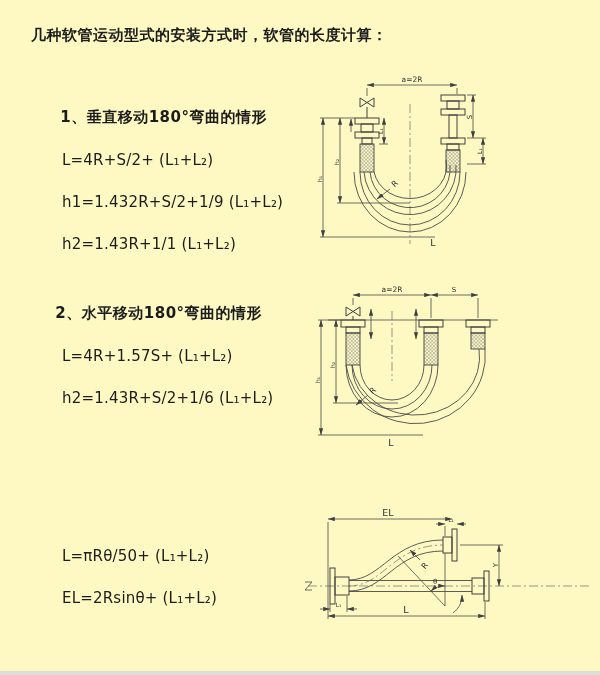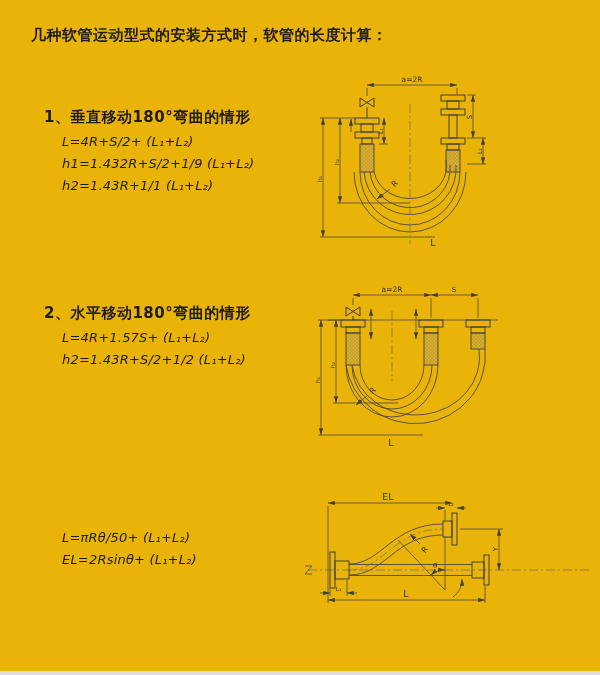--- a/index.html
+++ b/index.html
@@ -1,28 +1,28 @@
 <!DOCTYPE html>
 <html><head>
 <meta charset="utf-8">
 <style>
   html,body{margin:0;padding:0;}
   body{
     width:600px;height:675px;background:#ffffff;position:relative;overflow:hidden;
     font-family:"DejaVu Sans","Liberation Sans",sans-serif;color:#1c1c1c;
   }
-  .page{position:absolute;inset:0;background:#eab308;}
+  .page{position:absolute;inset:0;background:#fef9c3;}
   .doc-title{
     position:absolute;left:31px;top:26px;font-size:15px;font-weight:bold;
     letter-spacing:.5px;white-space:nowrap;
   }
   .section{position:absolute;left:44px;}
-  .sec-heading{font-size:15px;font-weight:bold;letter-spacing:.5px;white-space:nowrap;}
+  .sec-heading{font-size:15px;font-weight:bold;letter-spacing:.5px;white-space:nowrap;text-align:center;}
   .formulas{margin:6px 0 0 18px;}
-  .formula{font-size:13px;margin-top:7px;letter-spacing:.2px;white-space:nowrap;font-style:italic;}
+  .formula{font-size:15px;margin-top:24px;letter-spacing:.2px;white-space:nowrap;}
   .diagram{position:absolute;}
   svg{display:block;}
   svg text{font-family:"DejaVu Sans",sans-serif;fill:#333;}
   .part{stroke:#404040;fill:none;stroke-width:1;}
   .thin{stroke:#4a4a4a;fill:none;stroke-width:.8;}
   .hose{stroke:#4a4a4a;fill:none;stroke-width:.9;}
   .braid{stroke:#404040;fill:url(#hatch);stroke-width:.9;}
   .cl{stroke:#6a6a6a;fill:none;stroke-width:.7;stroke-dasharray:9 3 2 3;}
   .bottom-edge{position:absolute;left:0;top:671px;width:600px;height:4px;background:#dedede;}
 </style>
@@ -39,21 +39,21 @@
       <div class="formula">L=4R+S/2+ (L₁+L₂)</div>
       <div class="formula">h1=1.432R+S/2+1/9 (L₁+L₂)</div>
       <div class="formula">h2=1.43R+1/1 (L₁+L₂)</div>
     </div>
   </div>
 
   <div class="section" style="top:304px;">
     <div class="sec-heading">2、水平移动180°弯曲的情形</div>
     <div class="formulas">
       <div class="formula">L=4R+1.57S+ (L₁+L₂)</div>
-      <div class="formula">h2=1.43R+S/2+1/2 (L₁+L₂)</div>
+      <div class="formula">h2=1.43R+S/2+1/6 (L₁+L₂)</div>
     </div>
   </div>
 
   <div class="section" style="top:523px;">
     <div class="formulas">
       <div class="formula">L=πRθ/50+ (L₁+L₂)</div>
       <div class="formula">EL=2Rsinθ+ (L₁+L₂)</div>
     </div>
   </div>
 
@@ -211,21 +211,21 @@
 
       <g>
         <line class="thin" x1="60" y1="112" x2="48" y2="122" marker-end="url(#arr)"></line>
         <text font-size="8" transform="rotate(-42 64 108)" x="62" y="111">R</text>
       </g>
 
       <text x="83" y="163" font-size="9.5" text-anchor="middle">L</text>
     </svg>
   </div>
 
-  <div class="diagram" style="left:300px;top:480px;">
+  <div class="diagram" style="left:300px;top:496px;">
     <svg width="300" height="172" viewBox="0 0 300 172">
 
       <line class="cl" x1="8" y1="90" x2="292" y2="90"></line>
       <polyline class="thin" points="5,86 12,86 5,94 12,94" fill="none"></polyline>
 
       <g>
         <line class="thin" x1="28" y1="26" x2="28" y2="123"></line>
         <line class="thin" x1="28" y1="23" x2="152" y2="23" marker-start="url(#arr)" marker-end="url(#arr)"></line>
         <text x="88" y="20" font-size="9.5" text-anchor="middle">EL</text>
       </g>

